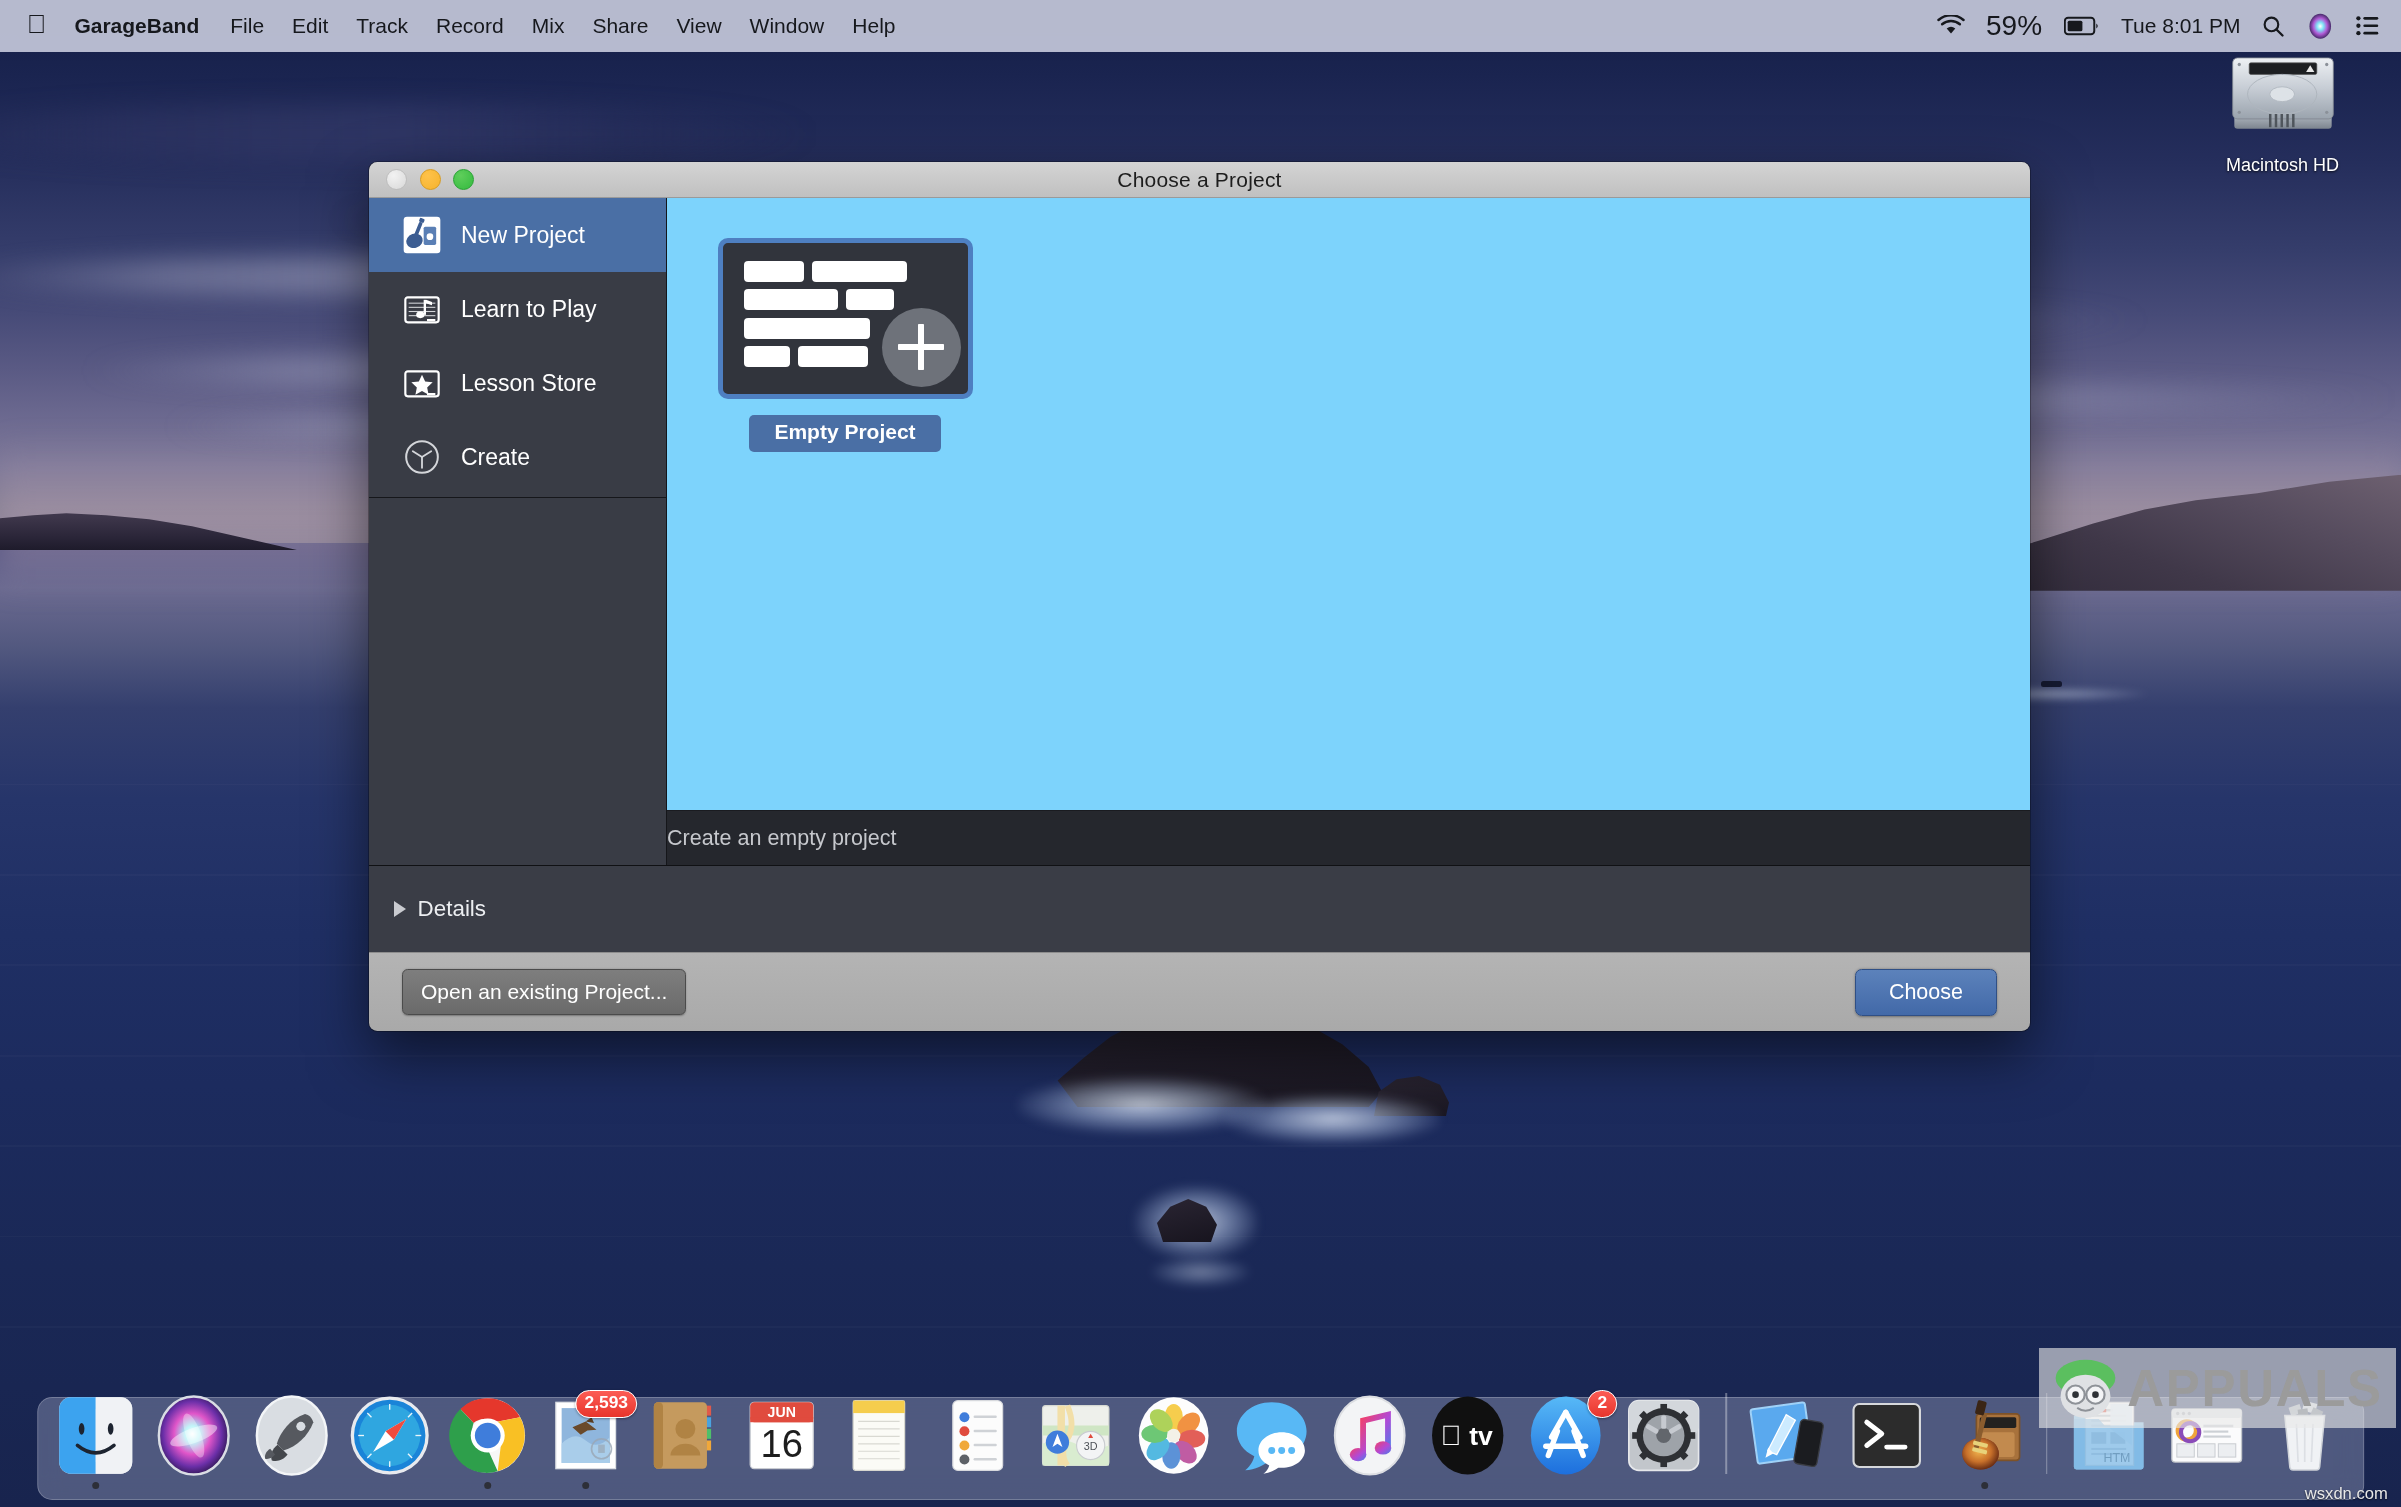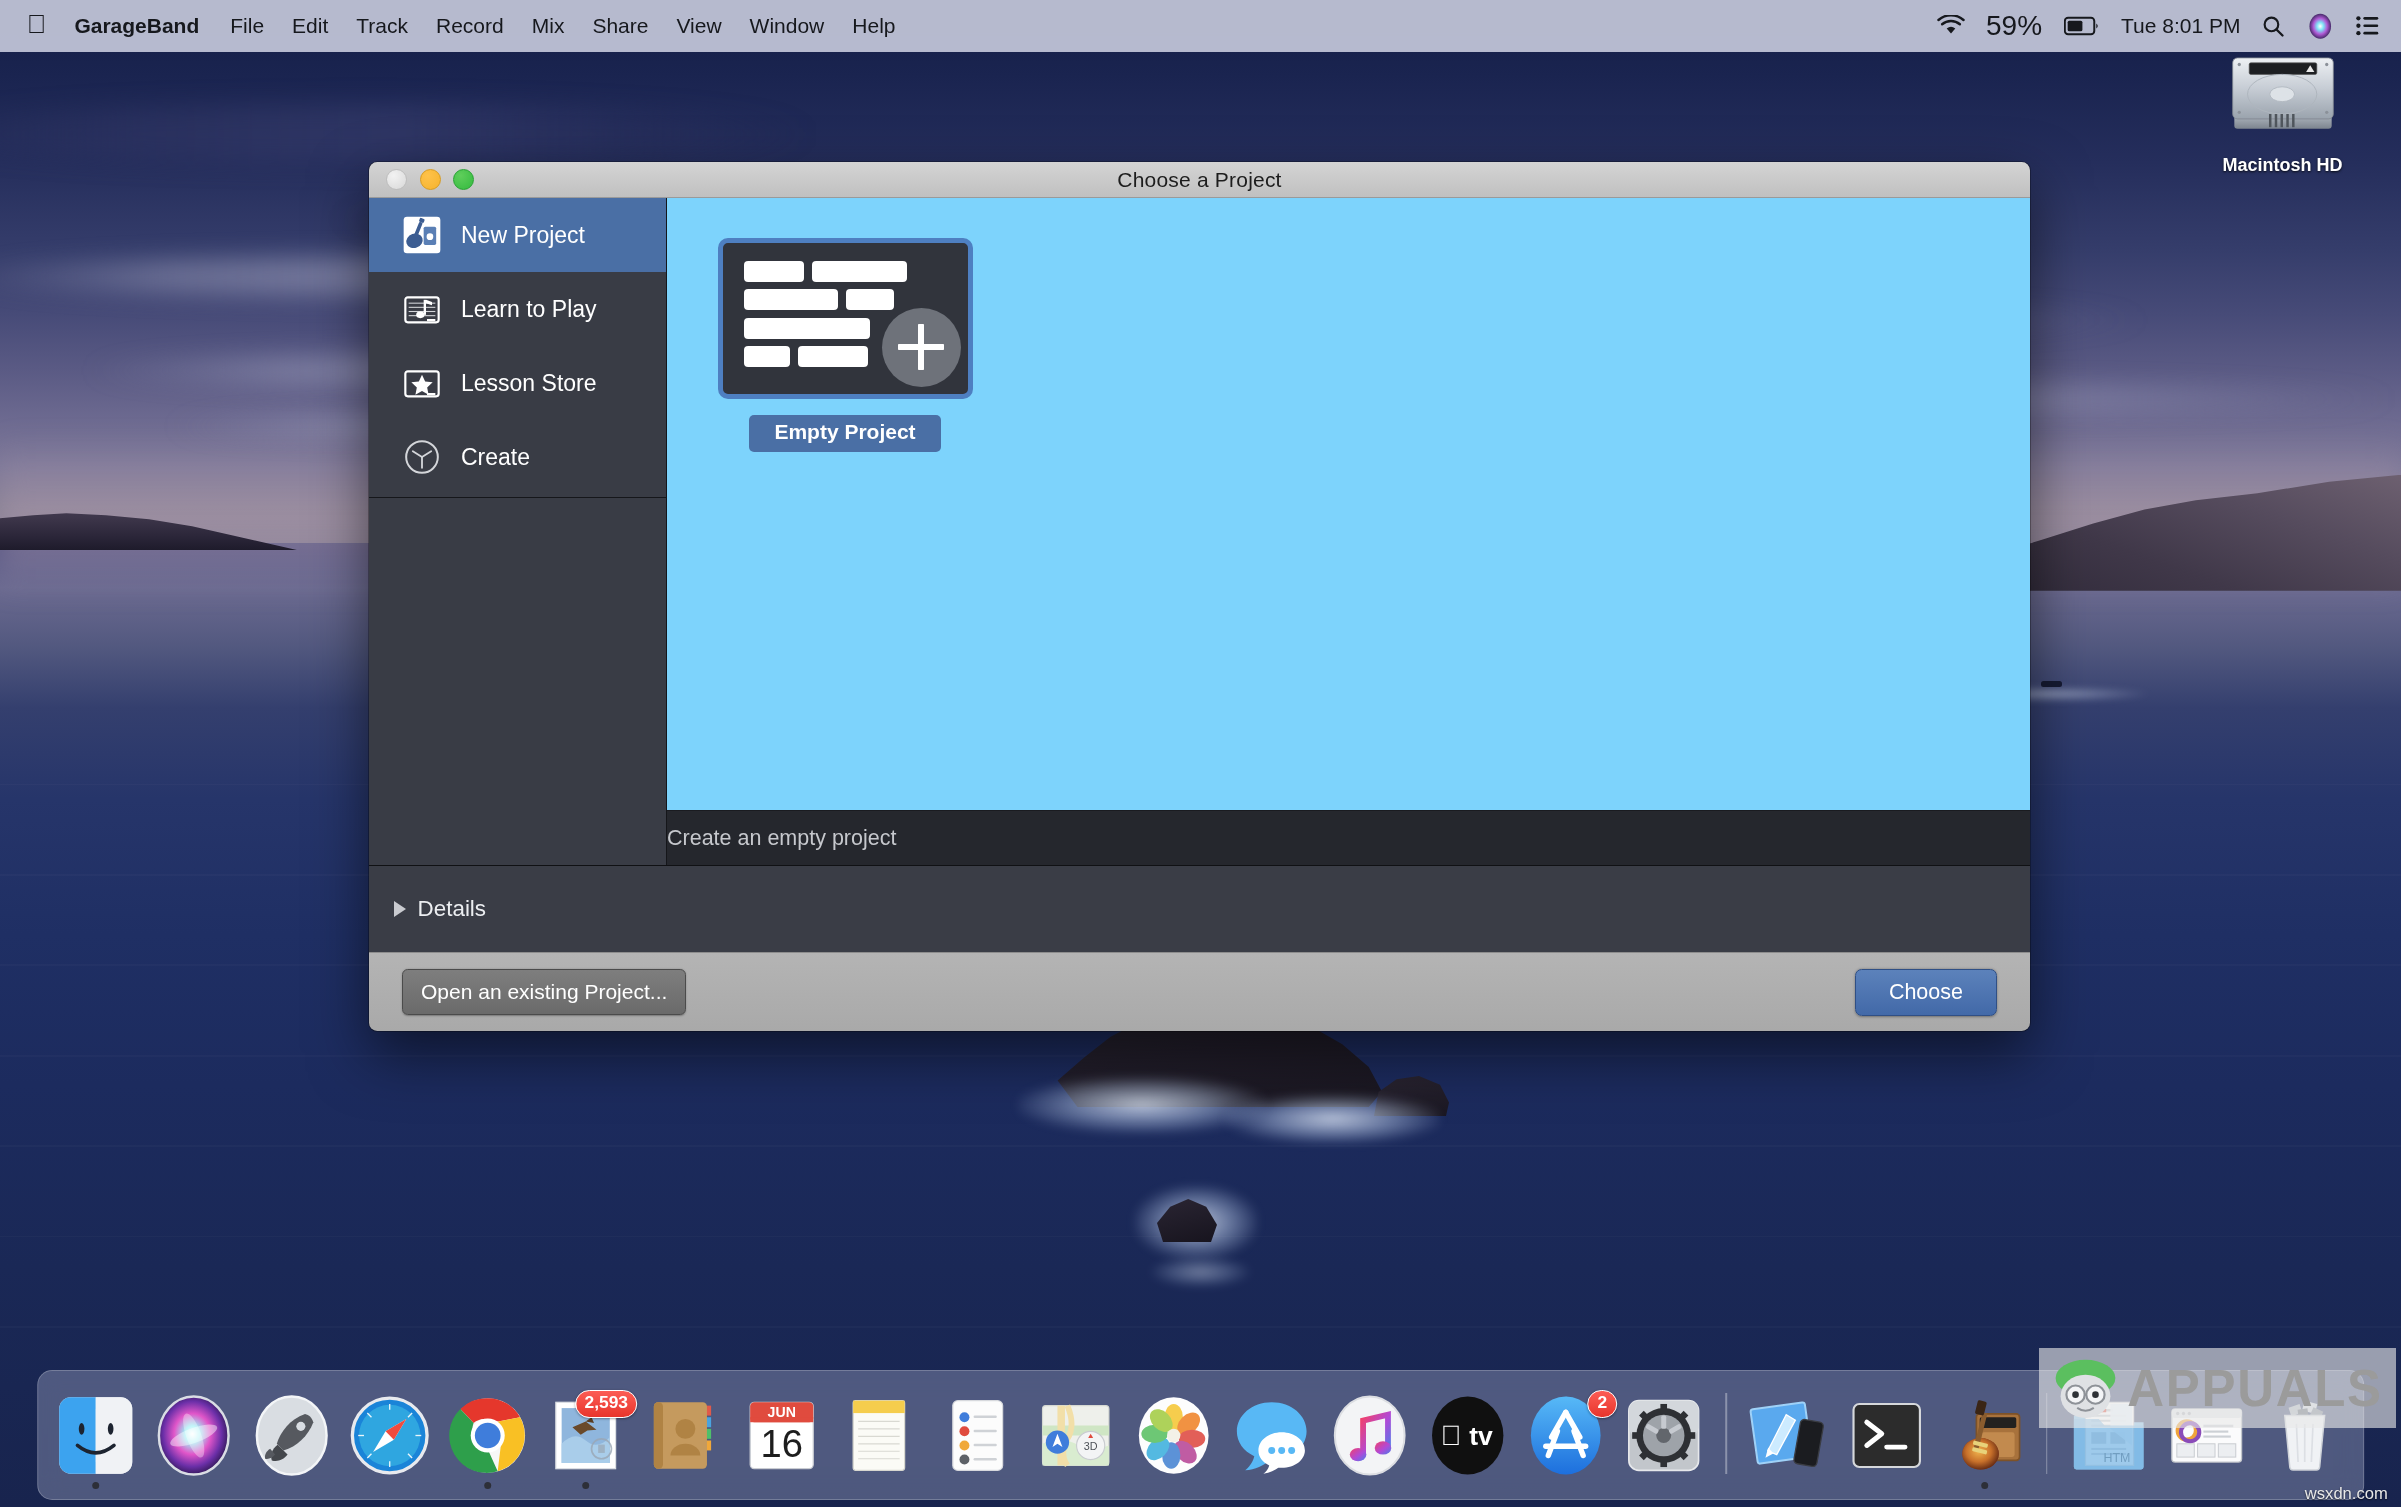--- a/index.html
+++ b/index.html
@@ -138,21 +138,21 @@
   #menubar-right { margin-left:auto; display:flex; align-items:center; gap:21.5px; }
   #battery-pct { font-size:28px; }
   .status-icon { display:flex; align-items:center; }
 
   
   #macintosh-hd {
     position:absolute; right:40px; top:48px;
     width:157px; text-align:center; z-index:5;
   }
   #macintosh-hd .hd-label {
-    margin-top:5px; color:#ffffff; font-size:18px; font-weight:bold;
+    margin-top:5px; color:#ffffff; font-size:18px; font-weight:normal;
     text-shadow:0 0.8px 2.5px rgba(0,0,0,.85);
   }
 
   
   #choose-project-window {
     position:absolute; left:369px; top:162px;
     width:1661px; height:869px;
     border-radius:8.3px;
     box-shadow:0 23px 58px rgba(0,0,0,.55), 0 0 0 0.8px rgba(0,0,0,.35);
     overflow:hidden;
@@ -274,21 +274,21 @@
     color:#ffffff; font-size:21.5px;
     padding:10px 33px;
     box-shadow:0 0.8px 2.5px rgba(0,0,0,.35);
     cursor:default;
   }
 
   
   #dock {
     position:absolute; left:50%; transform:translateX(-50%);
     bottom:6.6px;
-    height:130px;
+    height:103px;
     background:rgba(160,168,198,.40);
     border:0.8px solid rgba(255,255,255,.22);
     border-radius:15px;
     display:flex; align-items:flex-end;
     padding:6.6px 11.6px 10px;
     gap:5px;
     z-index:40;
     backdrop-filter:blur(11.6px);
   }
   .dock-item {

